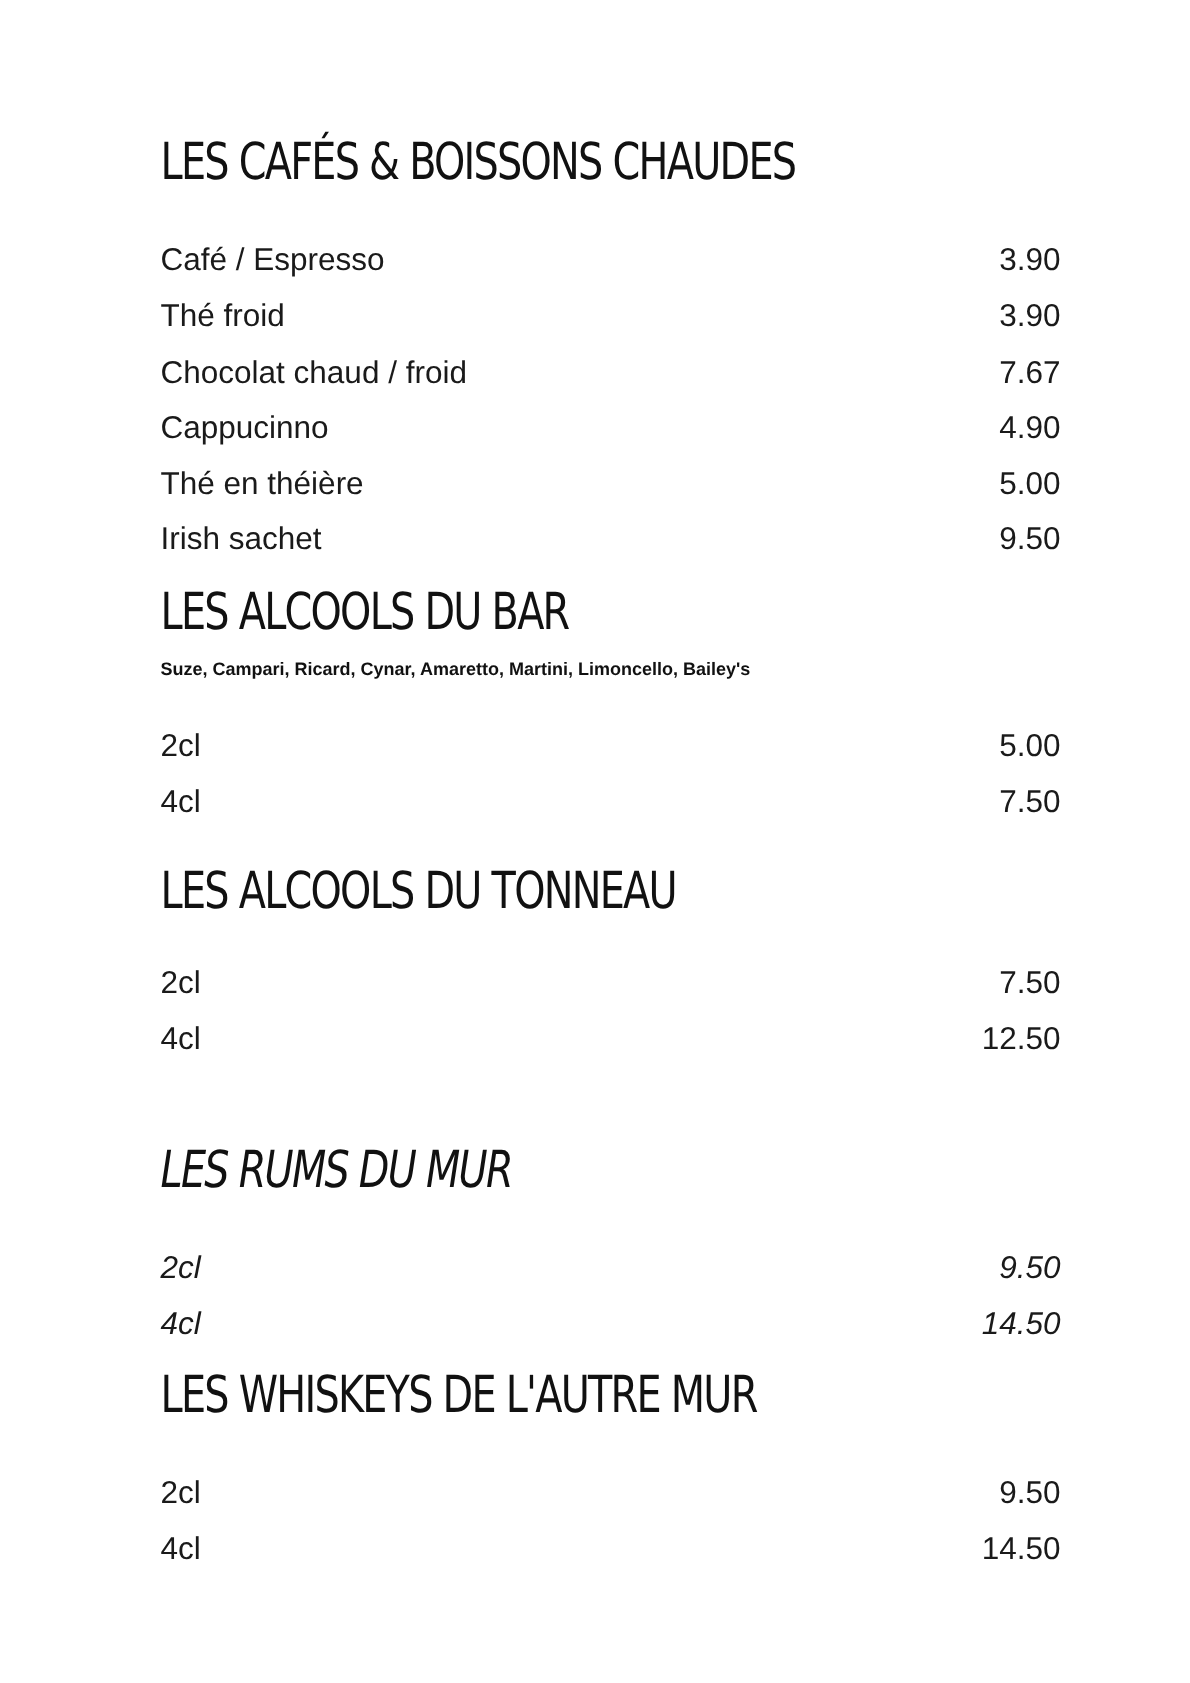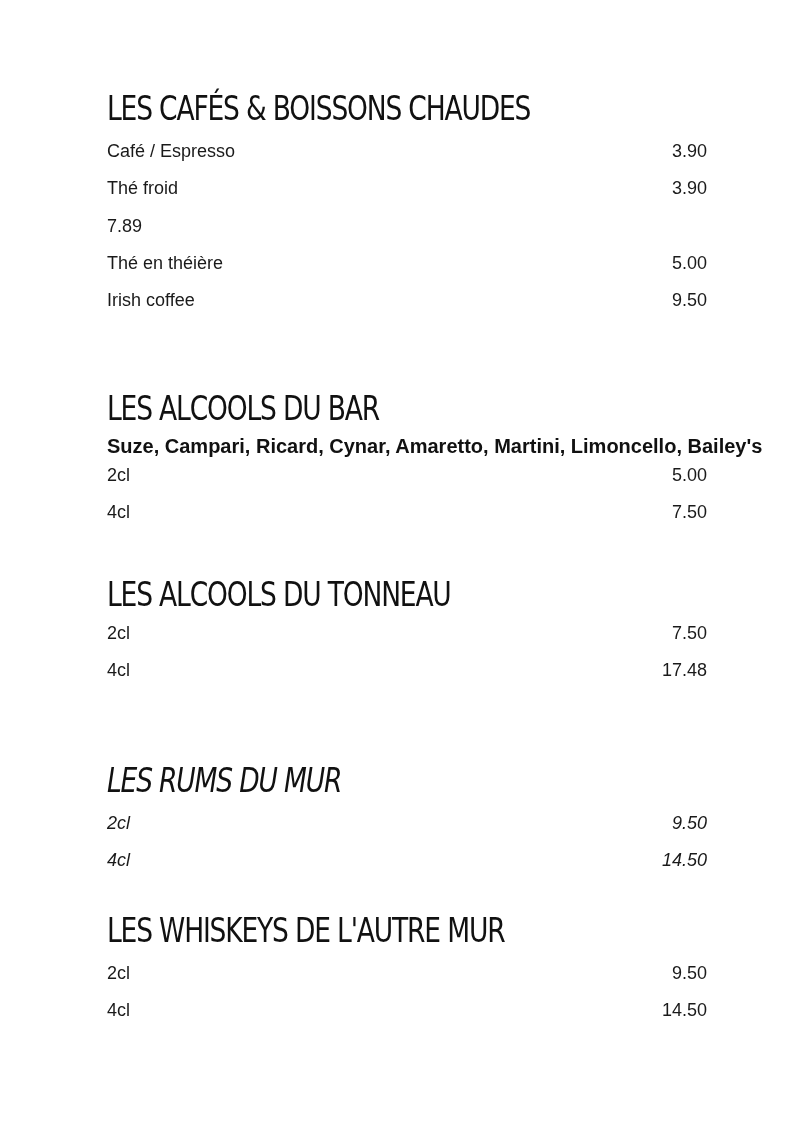--- a/index.html
+++ b/index.html
@@ -35,63 +35,68 @@
       letter-spacing: -1.5px;
       transform: scaleX(0.78);
       transform-origin: left center;
       white-space: nowrap;
       color: #111111;
       text-transform: uppercase;
     }
     .subtitle {
       font-family: "Liberation Sans", sans-serif;
       font-weight: bold;
-      font-size: 20px;
+      font-size: 12px;
       line-height: 20px;
       color: #111111;
       margin-top: 8px;
       white-space: nowrap;
     }
     .row {
       display: flex;
       justify-content: space-between;
       align-items: baseline;
       height: 37.3px;
-      font-size: 18px;
+      font-size: 21px;
       line-height: 22px;
       color: #1a1a1a;
     }
     .row .label { white-space: nowrap; }
-    .row .price { text-align: right; white-space: nowrap; }
+    .row .price { text-align: right; white-space: nowrap; margin-top: 23px; }
   </style>
 </head>
 <body>
 
 <div class="page">
 
   <div class="section" style="top:88px;">
     <h2 class="section-title">Les Cafés &amp; Boissons Chaudes</h2>
     <div style="height:12px;"></div>
     <div class="row">
       <span class="label">Café / Espresso</span>
       <span class="price">3.90</span>
     </div>
     <div class="row">
       <span class="label">Thé froid</span>
       <span class="price">3.90</span>
     </div>
     <div class="row">
-      <span class="price">7.89</span>
+      <span class="label">Chocolat chaud / froid</span>
+      <span class="price">7.67</span>
+    </div>
+    <div class="row">
+      <span class="label">Cappucinno</span>
+      <span class="price">4.90</span>
     </div>
     <div class="row">
       <span class="label">Thé en théière</span>
       <span class="price">5.00</span>
     </div>
     <div class="row">
-      <span class="label">Irish coffee</span>
+      <span class="label">Irish sachet</span>
       <span class="price">9.50</span>
     </div>
   </div>
 
   <div class="section" style="top:388px;">
     <h2 class="section-title">Les Alcools du Bar</h2>
     <div class="subtitle">Suze, Campari, Ricard, Cynar, Amaretto, Martini, Limoncello, Bailey's</div>
     <div style="height:8px;"></div>
     <div class="row">
       <span class="label">2cl</span>
@@ -105,21 +110,21 @@
 
   <div class="section" style="top:574px;">
     <h2 class="section-title">Les Alcools du Tonneau</h2>
     <div style="height:8px;"></div>
     <div class="row">
       <span class="label">2cl</span>
       <span class="price">7.50</span>
     </div>
     <div class="row">
       <span class="label">4cl</span>
-      <span class="price">17.48</span>
+      <span class="price">12.50</span>
     </div>
   </div>
 
   <div class="section" style="top:760px;font-style:italic;">
     <h2 class="section-title">Les Rums du Mur</h2>
     <div style="height:12px;"></div>
     <div class="row">
       <span class="label">2cl</span>
       <span class="price">9.50</span>
     </div>

